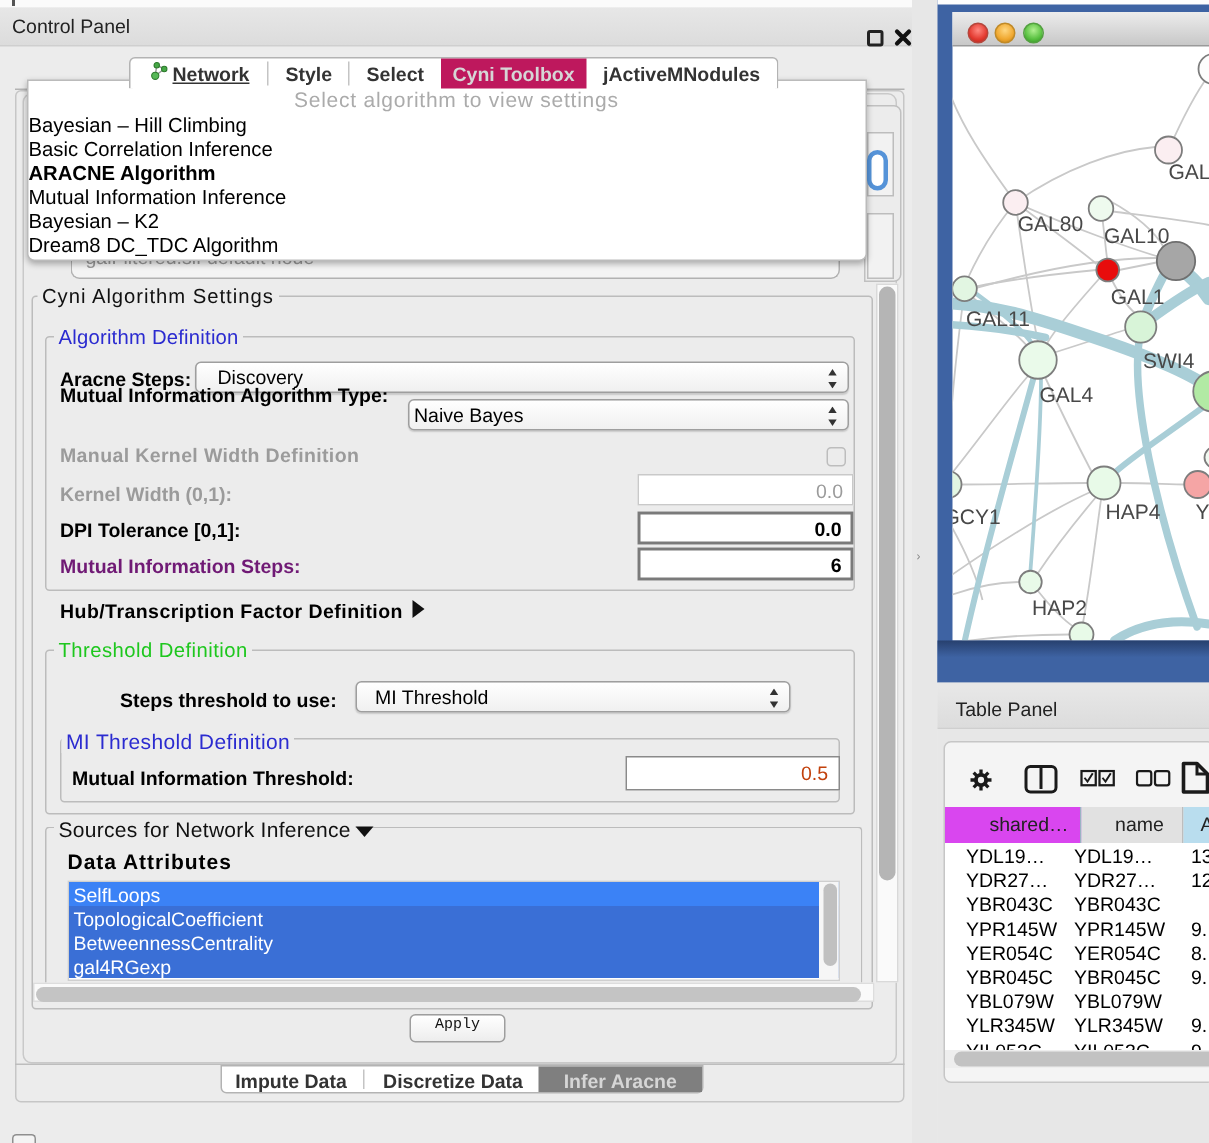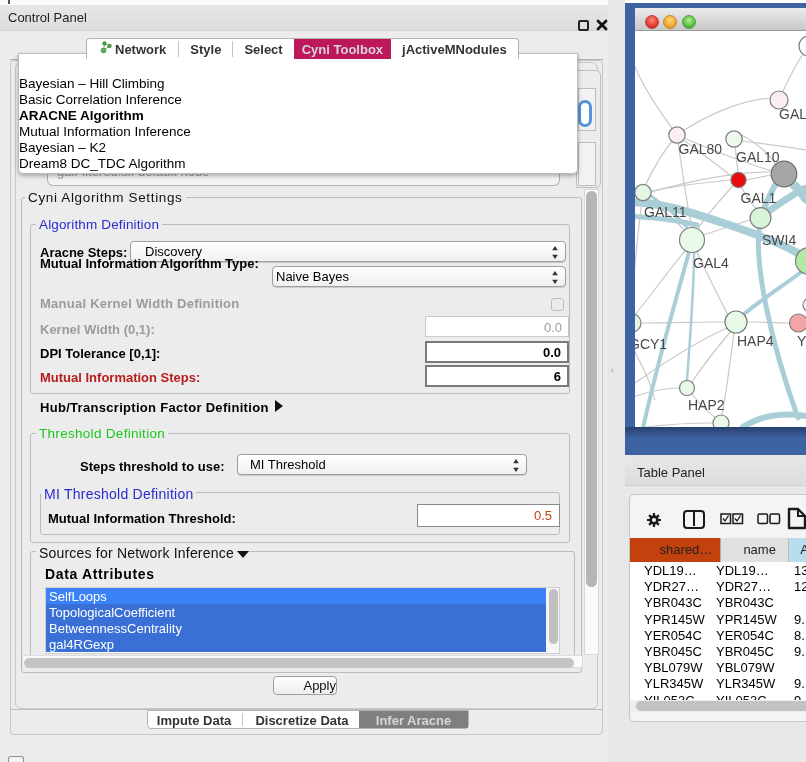--- a/index.html
+++ b/index.html
@@ -23,21 +23,21 @@
 
     <svg class="abs" style="left:596px;top:14px;" width="12" height="12" viewBox="0 0 12 12">
       <path d="M2 2 L10 10 M10 2 L2 10" stroke="#111" stroke-width="2.8" stroke-linecap="round"></path>
     </svg>
   </div>
 
   <div class="abs" style="left:10px;top:60px;width:593px;height:675px;background:#ececec;border:1px solid #c6c6c6;border-radius:4px;"></div>
   <div class="abs" style="left:15px;top:62px;width:583px;height:647px;border:1px solid #c9c9c9;border-radius:6px;"></div>
 
   <div class="abs" style="left:86px;top:38px;height:21px;background:#fff;border:1px solid #b3b3b3;border-bottom:none;border-radius:4px 4px 0 0;display:flex;font-size:13px;font-weight:bold;color:#333;z-index:30;">
-    <div style="padding:3px 12px 0 28px;position:relative;">
+    <div style="padding:3px 12px 0 28px;position:relative;text-decoration:underline;">
       <svg class="abs" style="left:13px;top:2px;" width="14" height="14" viewBox="0 0 14 14">
         <path d="M4.5 2.5 L3.5 9.5 M4.5 2.5 L9.5 5 M9.5 5 L3.5 9.5" stroke="#9a9a9a" stroke-width="1" fill="none"></path>
         <circle cx="4.5" cy="2.5" r="1.8" fill="#46a846" stroke="#2c7a2c" stroke-width="0.7"></circle>
         <circle cx="9.5" cy="5" r="1.8" fill="#46a846" stroke="#2c7a2c" stroke-width="0.7"></circle>
         <circle cx="3.5" cy="9.5" r="2.4" fill="#57b857" stroke="#2c7a2c" stroke-width="0.7"></circle>
       </svg>
       Network</div>
     <div style="width:1px;background:#c4c4c4;margin:2px 0;"></div>
     <div style="padding:3px 11px 0 11px;">Style</div>
     <div style="width:1px;background:#c4c4c4;margin:2px 0;"></div>
@@ -89,21 +89,21 @@
   <div class="abs b" style="left:40px;top:322px;font-size:13px;color:#9b9b9b;">Kernel Width (0,1):</div>
   <div class="abs" style="left:425px;top:316px;width:144px;height:21px;background:#fff;border:1px solid #c9c9c9;">
     <div class="abs" style="right:6px;top:3px;font-size:13px;color:#9b9b9b;">0.0</div>
   </div>
 
   <div class="abs b" style="left:40px;top:346px;font-size:13px;color:#000;">DPI Tolerance [0,1]:</div>
   <div class="abs" style="left:425px;top:341px;width:144px;height:22px;background:#fff;border:2px solid #7a7a7a;">
     <div class="abs b" style="right:6px;top:2px;font-size:13px;color:#000;">0.0</div>
   </div>
 
-  <div class="abs b" style="left:40px;top:370px;font-size:13px;color:#b91c1c;">Mutual Information Steps:</div>
+  <div class="abs b" style="left:40px;top:370px;font-size:13px;color:#701a75;">Mutual Information Steps:</div>
   <div class="abs" style="left:425px;top:365px;width:144px;height:22px;background:#fff;border:2px solid #7a7a7a;">
     <div class="abs b" style="right:6px;top:2px;font-size:13px;color:#000;">6</div>
   </div>
 
   <div class="abs b" style="left:40px;top:400px;font-size:13px;letter-spacing:0.3px;color:#000;">Hub/Transcription Factor Definition</div>
   <svg class="abs" style="left:273px;top:399px;" width="12" height="14" viewBox="0 0 12 14">
       <path d="M2 1 L10 7 L2 13 Z" fill="#111"></path>
     </svg>
 
   <div class="abs" style="left:30px;top:433px;width:540px;height:110px;border:1px solid #bcbcbc;border-radius:3px;"></div>
@@ -141,36 +141,37 @@
     <div style="background:#3a6fd6;color:#fff;font-size:13px;padding:1px 0 1px 3px;height:16px;">gal4RGexp</div>
   </div>
   <div class="abs" style="left:546px;top:588px;width:13px;height:65px;background:#f6f6f6;">
     <div class="abs" style="left:3px;top:1px;width:9px;height:55px;background:#c0c0c0;border-radius:5px;"></div>
   </div>
 
   <div class="abs" style="left:22px;top:655px;width:561px;height:13px;background:#fafafa;border:1px solid #ddd;">
     <div class="abs" style="left:1px;top:2px;width:550px;height:10px;background:#c4c4c4;border-radius:5px;"></div>
   </div>
 
-  <div class="abs" style="left:273px;top:676px;width:64px;height:19px;background:linear-gradient(#ffffff,#ededed);border:1px solid #9e9e9e;border-radius:4px;text-align:right;font-size:13px;color:#111;padding-top:1px;">Apply</div>
+  <div class="abs" style="left:273px;top:676px;width:64px;height:19px;background:linear-gradient(#ffffff,#ededed);border:1px solid #9e9e9e;border-radius:4px;text-align:center;font-size:10px;color:#111;padding-top:1px;font-family:Liberation Mono, monospace;">Apply</div>
 
   <div class="abs" style="left:147px;top:710px;height:19px;background:#fff;border:1px solid #b3b3b3;border-radius:0 0 4px 4px;display:flex;font-size:13px;font-weight:bold;color:#333;">
     <div style="width:92px;text-align:center;padding-top:2px;">Impute Data</div>
     <div style="width:5px;position:relative;">
         <div style="position:absolute;left:2px;top:2px;bottom:2px;width:1px;background:#c4c4c4;"></div>
       </div>
     <div style="width:114px;text-align:center;padding-top:2px;">Discretize Data</div>
     <div style="width:109px;text-align:center;padding-top:2px;background:#7f7f7f;color:#d6d6d6;">Infer Aracne</div>
   </div>
   <div class="abs" style="left:10px;top:709px;width:593px;height:1px;background:#bdbdbd;"></div>
 
   <div class="abs" style="left:8px;top:756px;width:16px;height:10px;background:#f4f4f4;border:1.5px solid #8f8f8f;border-radius:3px 3px 0 0;border-bottom:none;"></div>
 </div>
 
 <div class="abs" style="left:18px;top:53px;width:560px;height:121px;background:#fff;border:1px solid #bbb;border-radius:0 0 5px 5px;box-shadow:0 2px 4px rgba(0,0,0,0.3);z-index:20;">
+  <div class="abs" style="left:177px;top:4px;font-size:14px;letter-spacing:0.5px;color:#ababab;">Select algorithm to view settings</div>
   <div class="abs" style="left:0px;top:22px;font-size:13.5px;color:#000;line-height:16px;">
     Bayesian – Hill Climbing<br>
     Basic Correlation Inference<br>
     <span class="b">ARACNE Algorithm</span><br>
     Mutual Information Inference<br>
     Bayesian – K2<br>
     Dream8 DC_TDC Algorithm
   </div>
 </div>
 
@@ -307,21 +308,21 @@
         <rect x="13" y="1" width="9.5" height="9.5" rx="1.5"></rect>
       </g>
     </svg>
 
     <svg class="abs" style="left:156px;top:12px;" width="22" height="23" viewBox="0 0 22 23">
       <path d="M3 2 H12 L19 9 V21 H3 Z" fill="none" stroke="#1a1a1a" stroke-width="2.4" stroke-linejoin="round"></path>
       <path d="M12 2 V9 H19" fill="none" stroke="#1a1a1a" stroke-width="2"></path>
     </svg>
 
     <div class="abs" style="left:0;top:43px;width:179px;height:24px;display:flex;font-size:13px;color:#222;">
-      <div style="width:100px;background:#c2410c;border-right:1px solid #9ab4c2;text-align:center;padding:4px 0 0 22px;">shared…</div>
+      <div style="width:100px;background:#d946ef;border-right:1px solid #9ab4c2;text-align:center;padding:4px 0 0 22px;">shared…</div>
       <div style="width:76px;background:#e1e1e1;border-right:1px solid #bdbdbd;text-align:center;padding:4px 0 0 10px;">name</div>
       <div style="flex:1;background:#b9ddee;padding:4px 0 0 11px;">A</div>
     </div>
 
     <div class="abs" style="left:0;top:67px;width:179px;height:138px;background:#fff;overflow:hidden;font-size:13px;color:#000;padding-top:1px;line-height:16.2px;">
       <div style="display:flex;height:16.2px;">
           <div style="width:14px;"></div>
           <div style="width:64px;">YDL19…</div>
           <div style="width:8px;"></div>
           <div style="width:70px;">YDL19…</div>

